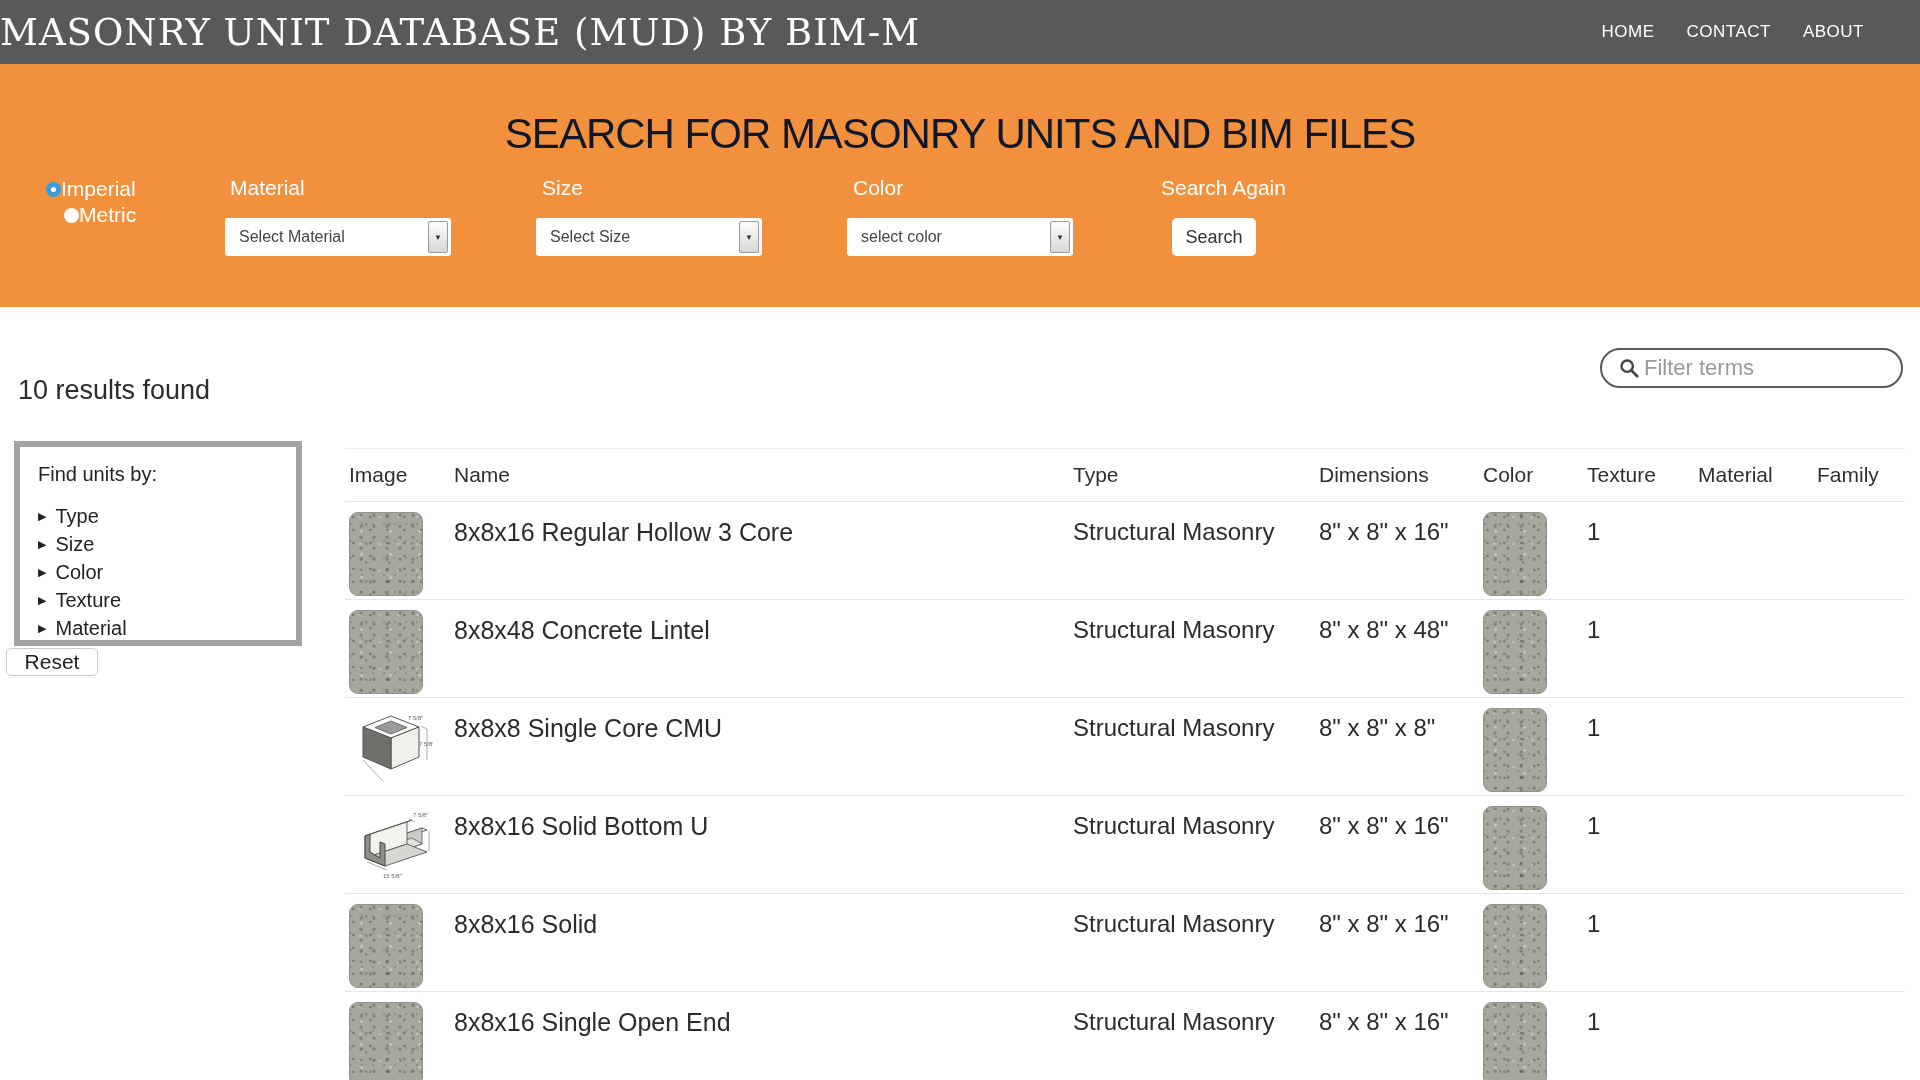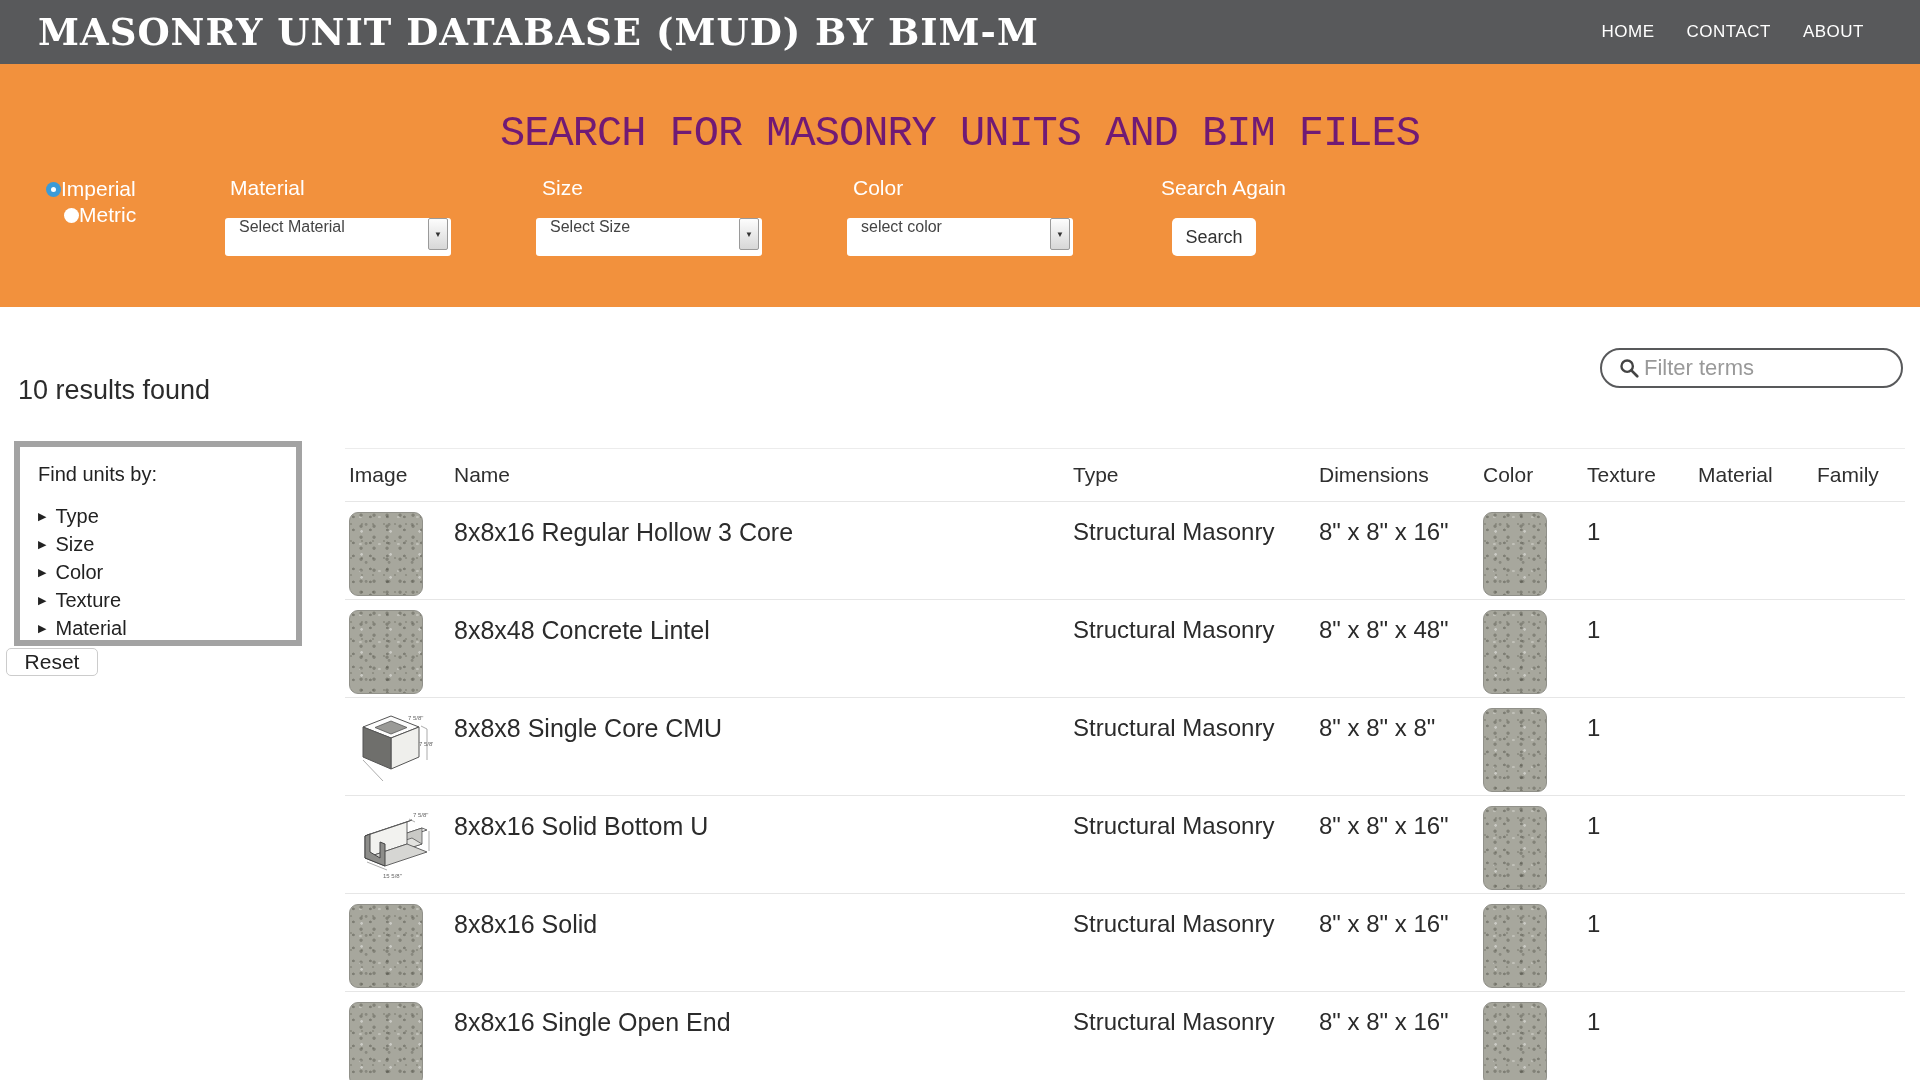--- a/index.html
+++ b/index.html
@@ -3,41 +3,41 @@
 <meta charset="utf-8">
 <style>
   * { margin:0; padding:0; box-sizing:border-box; }
   html,body { width:1920px; height:1080px; overflow:hidden; background:#fff;
               font-family:"Liberation Sans", sans-serif; color:#333; }
   #stage { position:relative; width:1920px; height:1080px; }
 
   
   .topbar { position:absolute; left:0; top:0; width:1920px; height:64px;
             background:#58595B; display:flex; align-items:center; justify-content:space-between; }
-  .site-title { padding-left:38px; font-family:"DejaVu Serif", serif; font-weight:700;
+  .site-title { font-family:"DejaVu Serif", serif; font-weight:400;
                 font-size:37px; letter-spacing:1px; color:#fff; white-space:nowrap; }
   .topnav { display:flex; gap:32px; padding-right:56px; }
   .topnav a { color:#fff; text-decoration:none; font-size:17px; letter-spacing:.5px; cursor:pointer; }
 
   
   .hero { position:absolute; left:0; top:64px; width:1920px; height:243px; background:#F2913D; }
   .hero-title { position:absolute; left:0; top:46px; width:100%; text-align:center;
-                color:#701a75; font-size:42px; font-weight:400; letter-spacing:-1px;font-family:Liberation Mono, monospace; }
+                color:#0f172a; font-size:42px; font-weight:400; letter-spacing:-1px; }
 
   .unit-radios { position:absolute; left:46px; top:112px; color:#fff; font-size:21px; }
   .radio-row { display:flex; align-items:center; height:26px; }
   .radio-row.indent { margin-left:18px; }
   .radio { width:15px; height:15px; border-radius:50%; background:#fff; display:inline-block; position:relative; }
   .radio.checked { background:#3B9BD8; }
   .radio.checked::after { content:""; position:absolute; left:5px; top:5px; width:5px; height:5px;
                           border-radius:50%; background:#fff; }
 
   .filter-label { position:absolute; top:112px; color:#fff; font-size:21px; }
   .select-box { position:absolute; top:154px; width:226px; height:38px; background:#fff;
-                border-radius:3px; display:flex; align-items:flex-start; cursor:pointer; }
+                border-radius:3px; display:flex; align-items:center; cursor:pointer; }
   .select-value { flex:1; padding-left:14px; font-size:16px; color:#444; }
   .select-arrow { width:20px; height:32px; margin-right:3px; border:1px solid #9a9a9a; border-radius:2px;
                   background:linear-gradient(#fdfdfd,#d7d7d7); display:flex; align-items:center; justify-content:center;
                   font-size:8px; color:#333; }
   .search-btn { position:absolute; left:1136px; top:154px; width:84px; height:38px; background:#fff;
                 border:none; border-radius:5px; font-size:18px; color:#333; cursor:pointer;
                 font-family:"Liberation Sans", sans-serif;margin-left:36px; }
 
   
   .filter-pill { position:absolute; left:1600px; top:348px; width:303px; height:40px;

